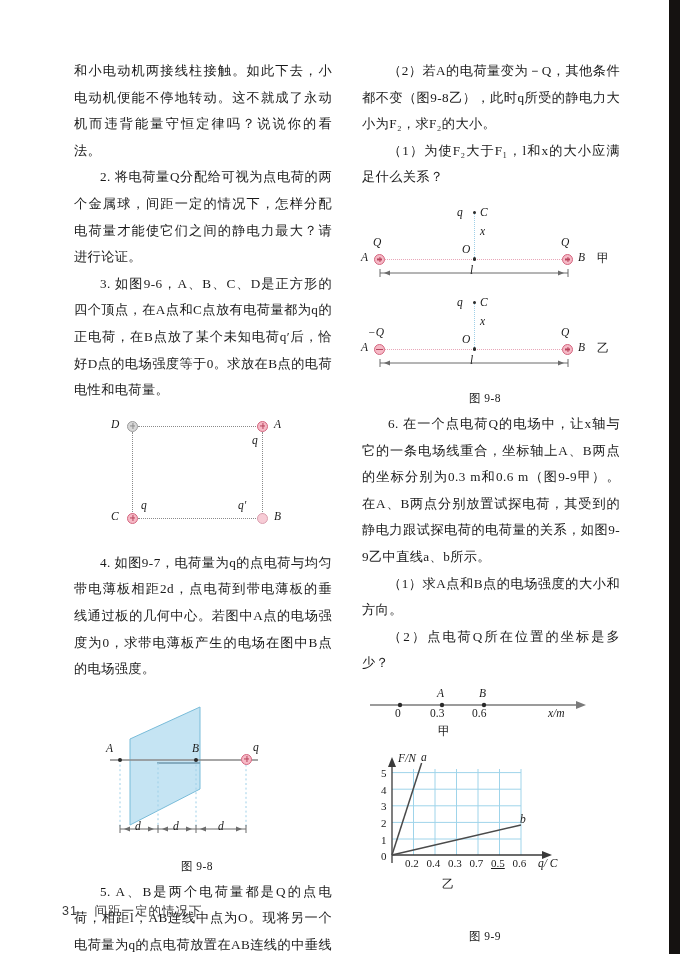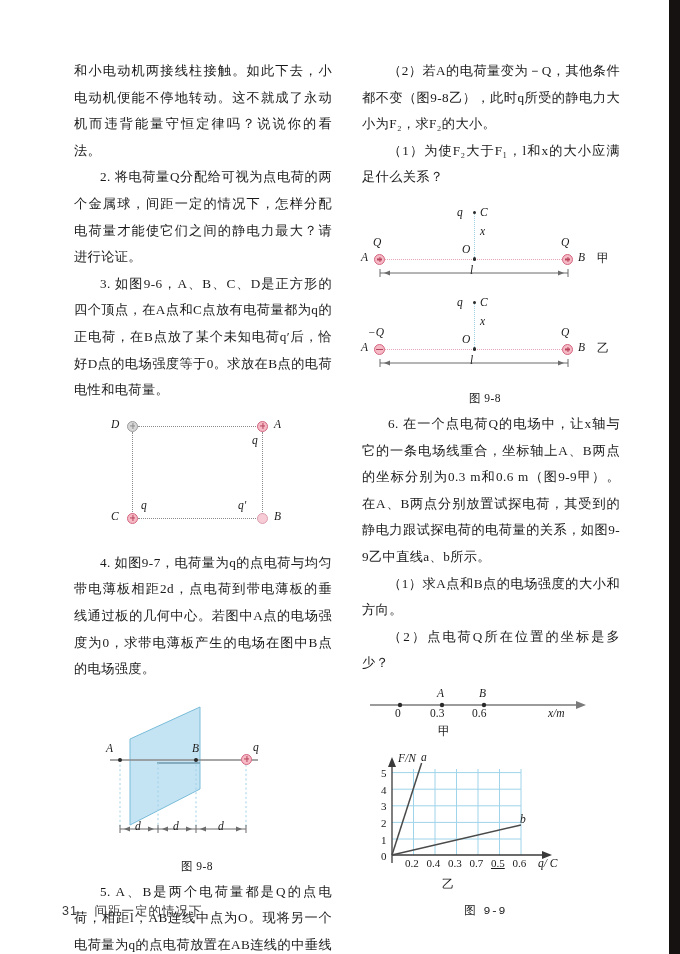--- a/index.html
+++ b/index.html
@@ -292,20 +292,20 @@
     <span class="lbl" style="left:162.5px;top:106px;font-style:normal;font-size:11px;">0.6</span>
 
     <span class="lbl" style="left:48px;top:1px;font-size:11.5px;">F/N</span>
     <span class="lbl" style="left:188px;top:106px;font-size:11.5px;">q/ C</span>
 
     <span class="lbl" style="left:71px;top:0px;font-size:11.5px;">a</span>
     <span class="lbl" style="left:170px;top:62px;font-size:11.5px;">b</span>
 
     <span class="lbl up" style="left:92px;top:125px;font-size:12px;">乙</span>
 
-    <div class="figcap" style="position:absolute;left:0;right:0;top:138px;font-family:Liberation Mono, monospace;">图 9-9</div>
+    <div class="figcap" style="position:absolute;left:0;right:0;top:164px;">图 9-9</div>
   </div>
 </div>
 
 <div id="footer">
   <span class="pg">31</span>
   <span>间距一定的情况下</span>
 </div>
 
 </body></html>

